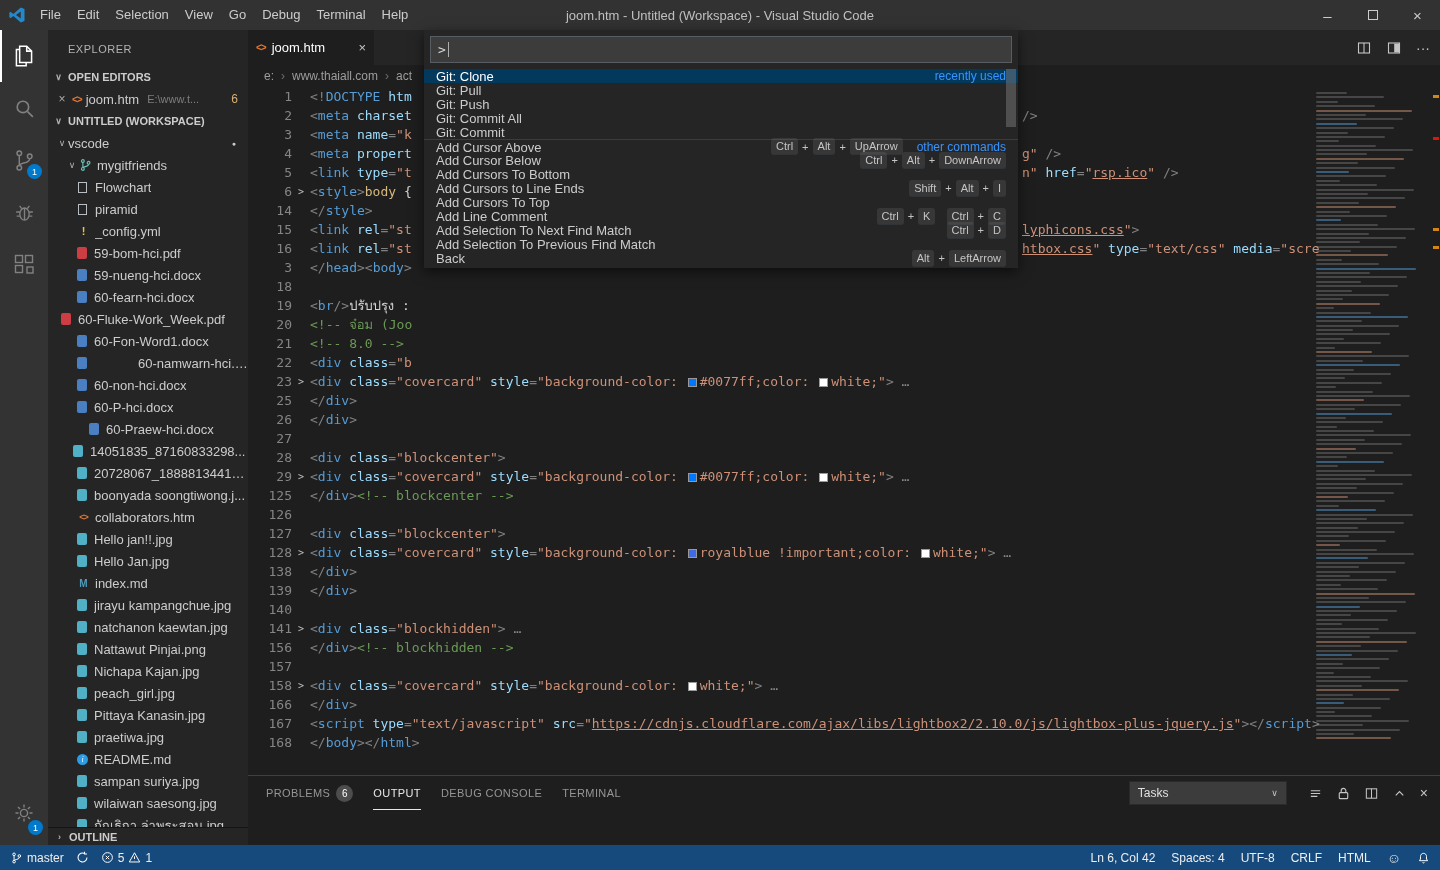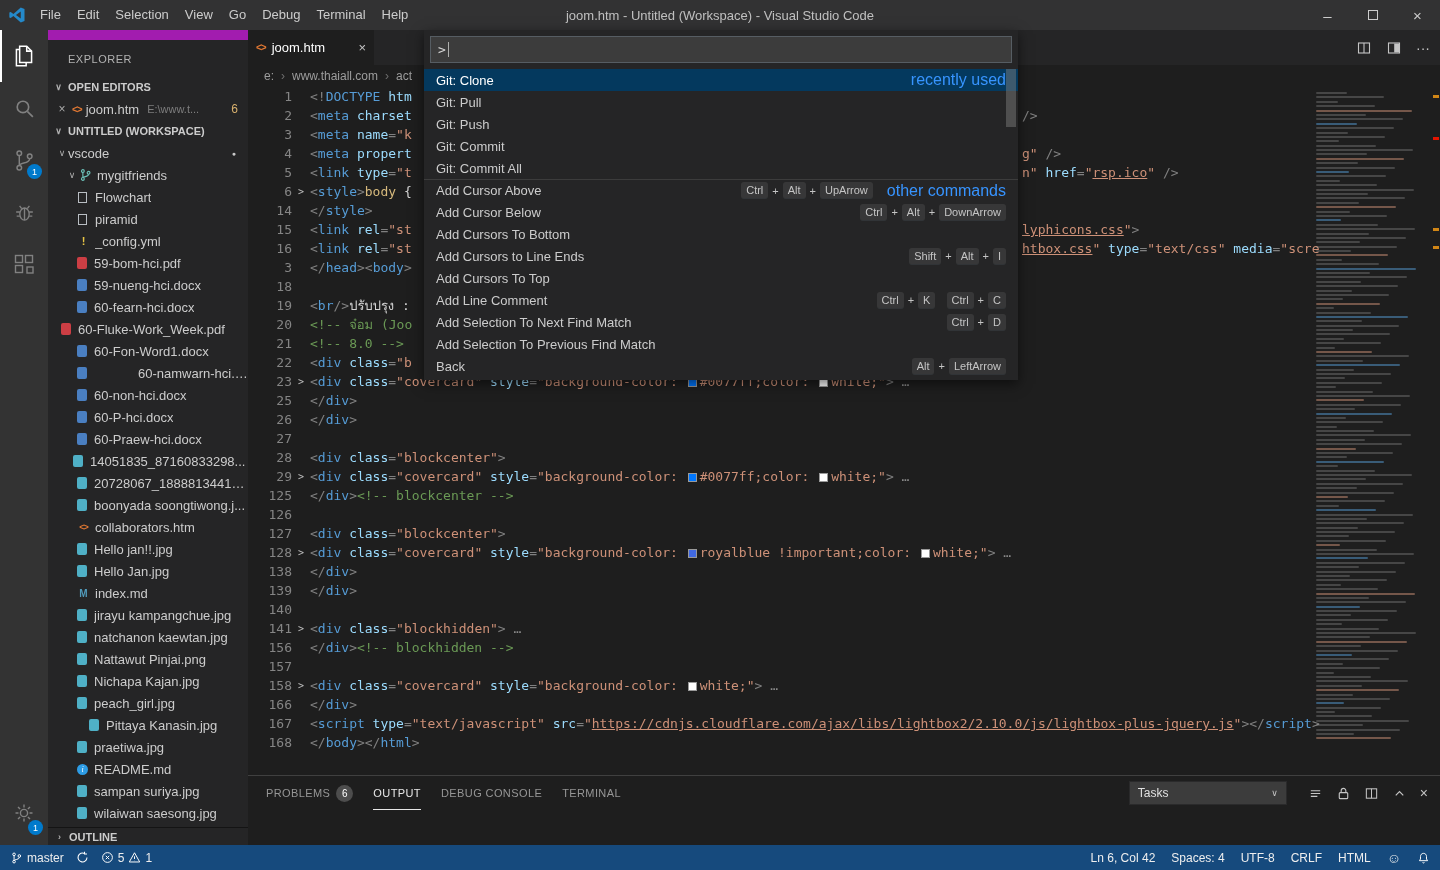--- a/index.html
+++ b/index.html
@@ -21,21 +21,21 @@
   .restore-box{width:10px;height:10px;border:1px solid #cccccc;display:inline-block}
 
   
   .activitybar{position:absolute;top:30px;left:0;width:48px;bottom:25px;background:#333333;z-index:5}
   .act-item{height:52px;display:flex;align-items:center;justify-content:center;color:#818181;position:relative}
   .act-item.active{color:#ffffff;box-shadow:inset 2px 0 0 #ffffff}
   .act-badge{position:absolute;right:6px;bottom:7px;min-width:15px;height:15px;border-radius:50%;background:var(--accent);color:#fff;font-size:9px;display:flex;align-items:center;justify-content:center}
   .act-bottom{position:absolute;bottom:6px;left:0;width:48px;height:52px;display:flex;align-items:center;justify-content:center;color:#818181}
 
   
-  .sidebar{position:absolute;top:40px;left:48px;width:200px;bottom:25px;background:#252526;color:#cccccc;overflow:hidden;z-index:5}
+  .sidebar{position:absolute;top:30px;left:48px;width:200px;bottom:25px;background:#252526;color:#cccccc;overflow:hidden;z-index:5}
   .sb-title{height:36px;line-height:38px;padding-left:20px;font-size:11px;color:#b3b3b3;letter-spacing:.5px}
   .sb-sec{height:22px;display:flex;align-items:center;font-size:11px;font-weight:bold;color:#cccccc;padding-left:5px;gap:4px}
   .sb-chev{width:11px;text-align:center;font-size:9px;color:#b0b0b0;flex:none}
   .oe-row{height:22px;display:flex;align-items:center;padding-left:8px;font-size:13px;gap:4px}
   .oe-close{color:#a9a9a9;font-size:12px;width:12px;text-align:center}
   .oe-path{color:#7e7e7e;font-size:11px;margin-left:4px;white-space:nowrap;overflow:hidden}
   .oe-badge{margin-left:auto;margin-right:10px;color:#d9b16e;font-size:12px;flex:none}
   .tree{overflow:hidden}
   .trow{height:22px;display:flex;align-items:center;font-size:13px;white-space:nowrap;overflow:hidden}
   .tlabel{overflow:hidden;text-overflow:ellipsis}
@@ -94,27 +94,27 @@
   .statusbar{position:absolute;left:0;right:0;bottom:0;height:25px;background:var(--statusbg);display:flex;align-items:center;color:#eeeeee;font-size:12px;padding:0 10px;gap:12px;z-index:70}
   .sb-group{display:flex;align-items:center;gap:4px}
   .sb-right{margin-left:auto;display:flex;align-items:center;gap:16px}
   .sb-item{white-space:nowrap}
 
   
   .palette{position:absolute;left:424px;top:30px;width:594px;background:#252526;box-shadow:0 4px 12px rgba(0,0,0,.55);z-index:80;padding:6px 0 3px}
   .pal-input{margin:0 6px 6px;height:27px;background:#3c3c3c;border:1px solid #565d63;display:flex;align-items:center;padding:0 7px;color:#d7d7d7;font-size:13px;font-family:"DejaVu Sans Mono",monospace}
   .caret{width:1px;height:15px;background:#aeafad;margin-left:2px}
   .pal-list{position:relative}
-  .pal-row{height:22px;display:flex;align-items:center;padding:0 12px;font-size:13px;color:#cccccc}
+  .pal-row{height:14px;display:flex;padding:0 12px;font-size:13px;color:#cccccc}
   .pal-row.sel{background:var(--sel);color:#ffffff}
   .pal-row.sep{border-top:1px solid #3c3c3c}
   .pal-right{margin-left:auto;display:flex;align-items:center;gap:4px}
   .key-chip{background:rgba(128,128,128,.20);border-bottom:1px solid rgba(50,53,56,.95);border-radius:3px;padding:0 5px;font-size:11px;line-height:16px;color:#c5c5c5}
   .key-plus{font-size:11px;color:#c5c5c5}
-  .pal-note{color:var(--note);font-size:16px;margin-left:10px}
+  .pal-note{color:var(--note);font-size:12px;margin-left:10px}
   .pal-scroll{position:absolute;right:2px;top:0;width:10px;height:58px;background:rgba(130,130,130,.45)}
 </style>
 </head>
 <body>
 
 <div id="app">
 
   <div class="titlebar">
     <svg class="logo" viewBox="0 0 24 24">
       <path d="M17 2 L7.2 10.6 L3.6 7.9 L1.8 8.8 v6.4 l1.8 .9 3.6-2.7 L17 22 l5-2 V4 Z M17 7.3 v9.4 L10.6 12 Z" fill="#2489ca"></path>
@@ -279,21 +279,21 @@
             <span class="fi fi-word"></span>
           </span>
           <span class="tlabel">60-non-hci.docx</span>
         </div>
         <div class="trow" style="padding-left: 28px;">
           <span style="display: inline-flex;">
             <span class="fi fi-word"></span>
           </span>
           <span class="tlabel">60-P-hci.docx</span>
         </div>
-        <div class="trow" style="padding-left: 28px;">
+        <div class="trow" style="padding-left: 40px;">
           <span style="display: inline-flex;">
             <span class="fi fi-word"></span>
           </span>
           <span class="tlabel">60-Praew-hci.docx</span>
         </div>
         <div class="trow" style="padding-left: 24px;">
           <span style="display: inline-flex;">
             <span class="fi fi-img"></span>
           </span>
           <span class="tlabel">14051835_87160833298...</span>
@@ -357,21 +357,21 @@
             <span class="fi fi-img"></span>
           </span>
           <span class="tlabel">Nichapa Kajan.jpg</span>
         </div>
         <div class="trow" style="padding-left: 28px;">
           <span style="display: inline-flex;">
             <span class="fi fi-img"></span>
           </span>
           <span class="tlabel">peach_girl.jpg</span>
         </div>
-        <div class="trow" style="padding-left: 40px;">
+        <div class="trow" style="padding-left: 28px;">
           <span style="display: inline-flex;">
             <span class="fi fi-img"></span>
           </span>
           <span class="tlabel">Pittaya Kanasin.jpg</span>
         </div>
         <div class="trow" style="padding-left: 28px;">
           <span style="display: inline-flex;">
             <span class="fi fi-img"></span>
           </span>
           <span class="tlabel">praetiwa.jpg</span>
@@ -696,25 +696,25 @@
         </div>
         <div class="pal-row">
           <span class="pal-label">Git: Pull</span>
           <span class="pal-right"></span>
         </div>
         <div class="pal-row">
           <span class="pal-label">Git: Push</span>
           <span class="pal-right"></span>
         </div>
         <div class="pal-row">
+          <span class="pal-label">Git: Commit All</span>
+          <span class="pal-right"></span>
+        </div>
+        <div class="pal-row">
           <span class="pal-label">Git: Commit</span>
-          <span class="pal-right"></span>
-        </div>
-        <div class="pal-row">
-          <span class="pal-label">Git: Commit All</span>
           <span class="pal-right"></span>
         </div>
         <div class="pal-row sep">
           <span class="pal-label">Add Cursor Above</span>
           <span class="pal-right">
             <span class="key-chip">Ctrl</span>
             <span class="key-plus">+</span>
             <span class="key-chip">Alt</span>
             <span class="key-plus">+</span>
             <span class="key-chip">UpArrow</span>

